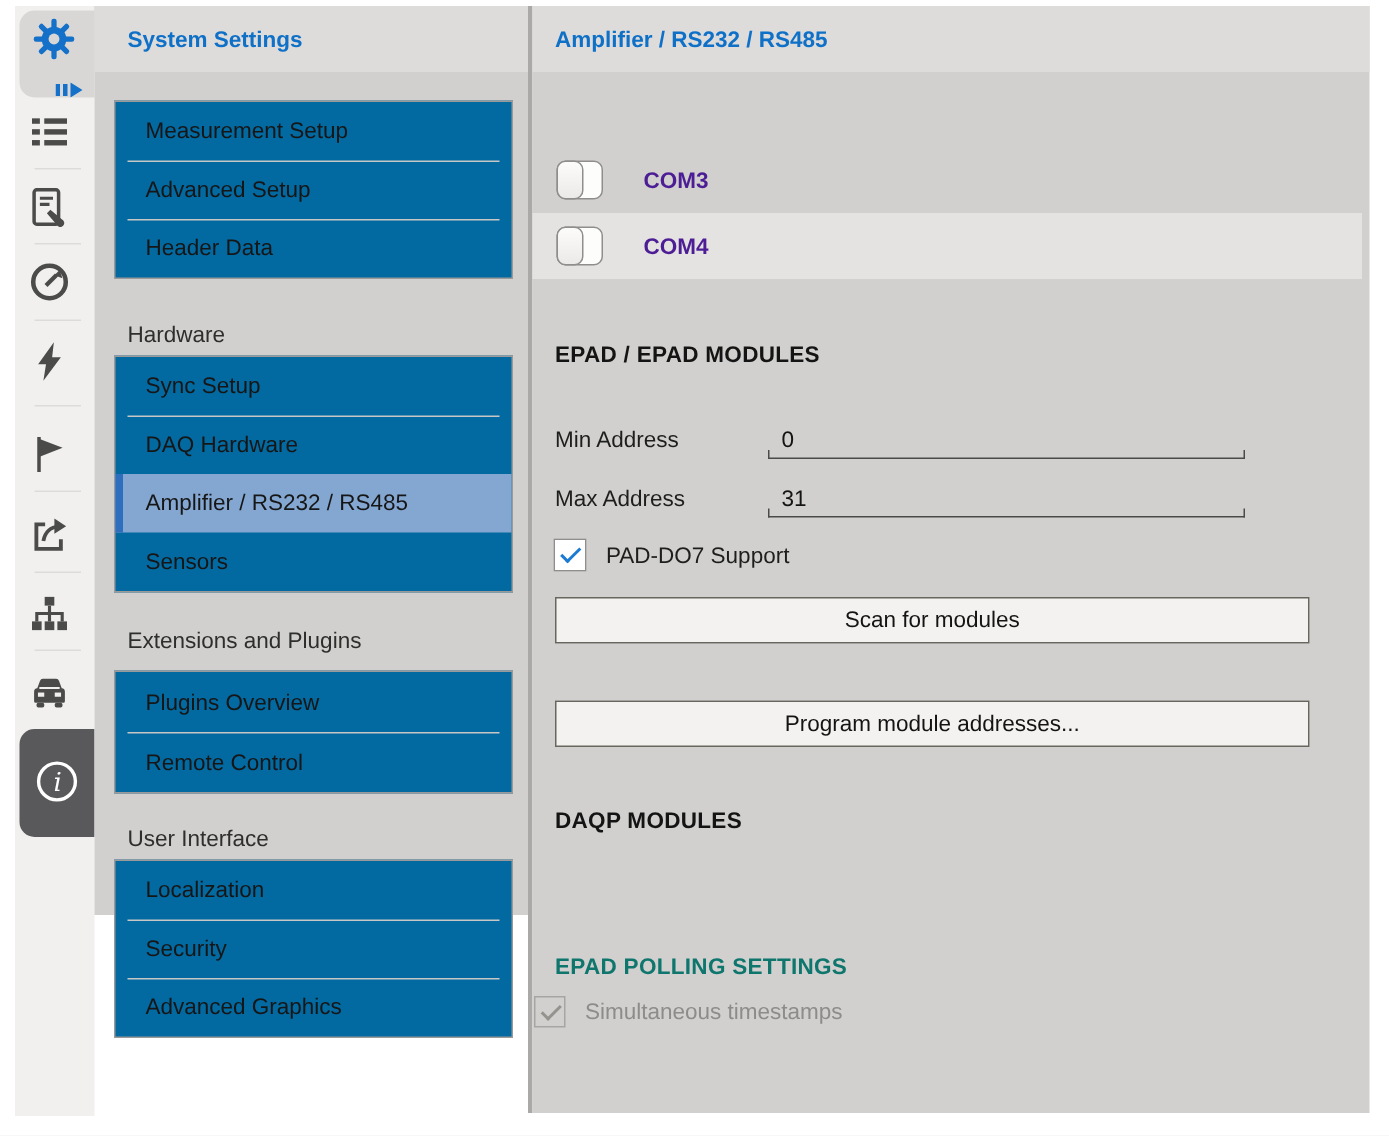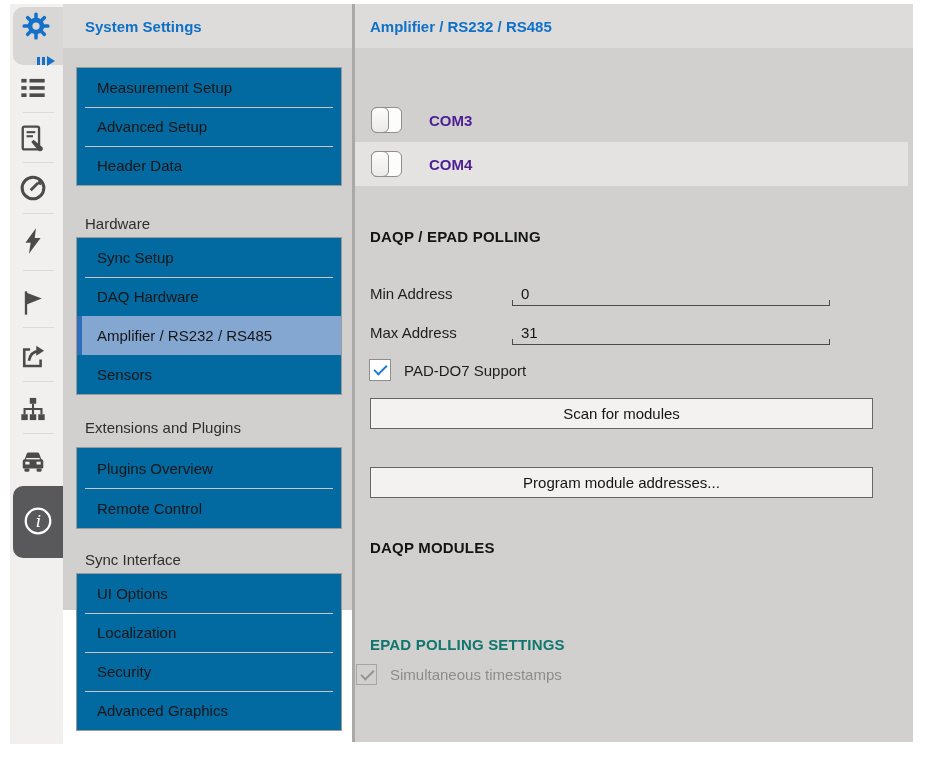--- a/index.html
+++ b/index.html
@@ -199,23 +199,22 @@
       <div class="sitem selected">Amplifier / RS232 / RS485</div>
       <div class="sitem">Sensors</div>
     </div>
 
     <div class="slabel" style="top:414px">Extensions and Plugins</div>
     <div class="sgroup" style="top:443px">
       <div class="sitem" style="height:40px">Plugins Overview</div>
       <div class="sitem" style="height:40px">Remote Control</div>
     </div>
 
-    <div class="slabel" style="top:546px">Sync Interface</div>
+    <div class="slabel" style="top:546px">User Interface</div>
     <div class="sgroup" style="top:569px">
-      <div class="sitem">UI Options</div>
       <div class="sitem">Localization</div>
       <div class="sitem">Security</div>
       <div class="sitem">Advanced Graphics</div>
     </div>
   </div>
 
   <div class="vdivider"></div>
 
   <div class="main">
     <div class="main-header">
@@ -228,21 +227,21 @@
         </div>
       <span class="com-label">COM3</span>
     </div>
     <div class="com-row alt" style="top:138px">
       <div class="toggle">
           <div class="knob"></div>
         </div>
       <span class="com-label">COM4</span>
     </div>
 
-    <div class="heading" style="top:224px">DAQP / EPAD POLLING</div>
+    <div class="heading" style="top:224px">EPAD / EPAD MODULES</div>
 
     <div class="frow" style="top:277px">
       <span class="flabel">Min Address</span>
       <div class="ufield" style="left:157px;width:318px">
         <span class="val">0</span>
       </div>
     </div>
 
     <div class="frow" style="top:316px">
       <span class="flabel">Max Address</span>

